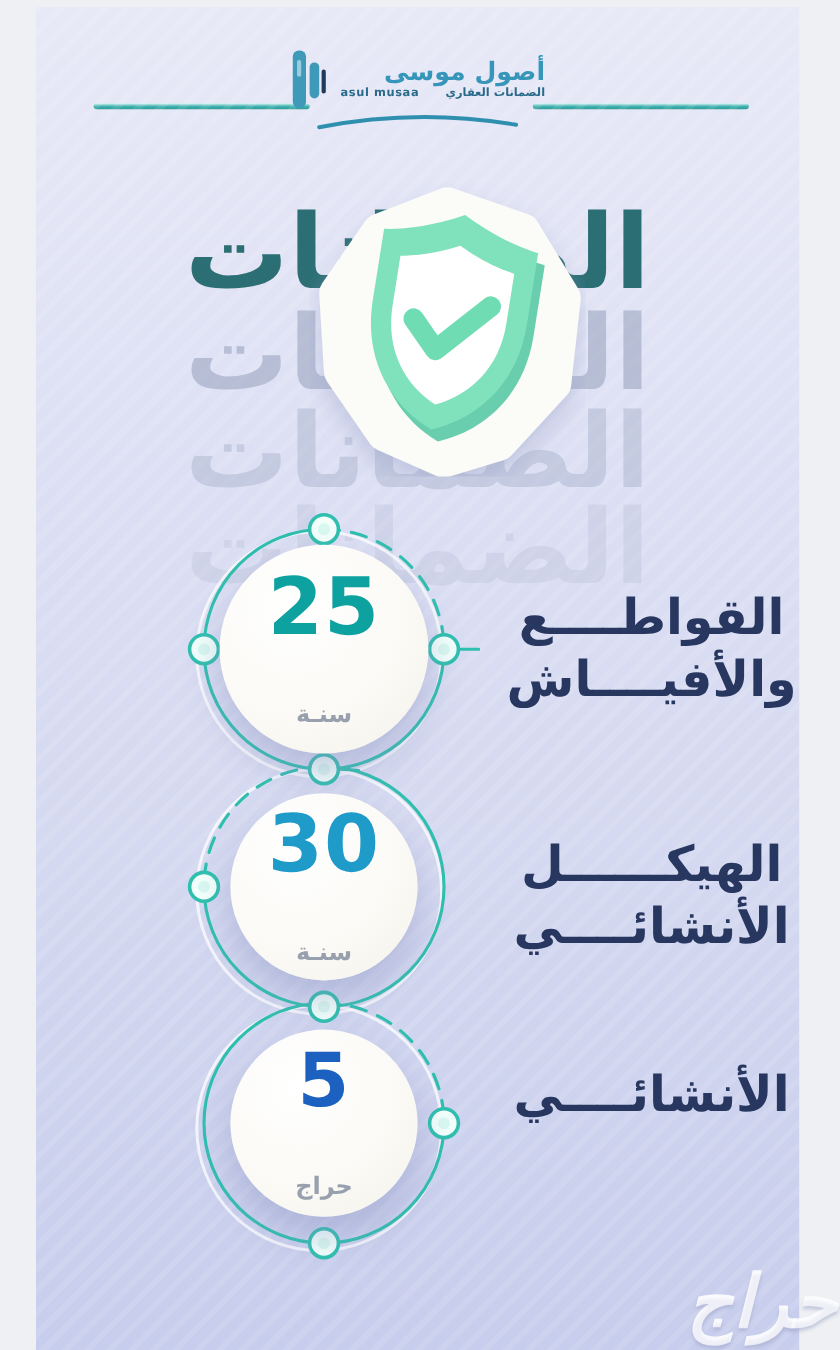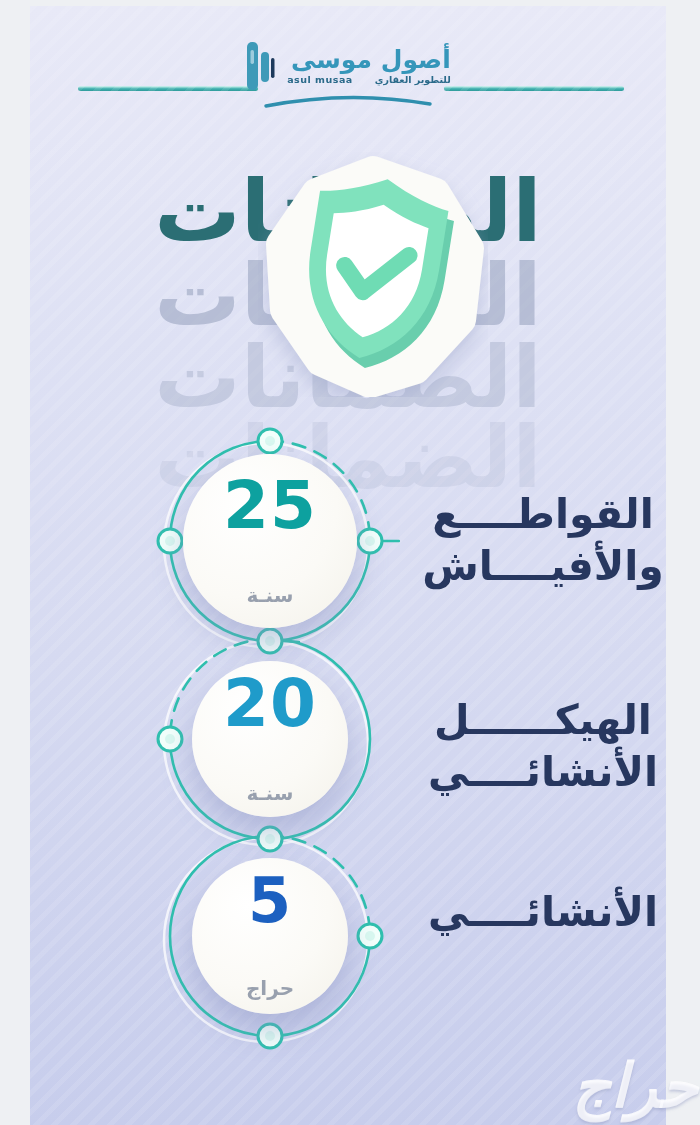--- a/index.html
+++ b/index.html
@@ -24,21 +24,21 @@
     background:linear-gradient(180deg,#d9f6f4,#3fb0ae 55%,#2f9b9b);
   }
   .rule.left{left:48px;width:180px;}
   .rule.right{right:42px;width:180px;}
   .brand{
     position:absolute;top:34px;left:0;right:0;
     display:flex;flex-direction:column;align-items:center;z-index:4;
   }
   .brand-row{display:flex;align-items:center;gap:8px;direction:ltr;}
   .brand-texts{display:flex;flex-direction:column;align-items:flex-end;}
-  .brand-name{font-size:25px;font-weight:bold;color:#3596ba;line-height:1.05;direction:rtl;}
+  .brand-name{font-size:21px;font-weight:bold;color:#3596ba;line-height:1.05;direction:rtl;}
   .brand-sub{font-size:9.5px;color:#2a6a8a;font-weight:bold;letter-spacing:.5px;direction:ltr;display:flex;gap:22px;}
   .brand-swoosh{margin-top:2px;}
   
   .hero-title{
     position:absolute;left:0;right:0;text-align:center;direction:rtl;
     font-weight:800;color:#2b6e74;font-size:86px;line-height:1;z-index:2;
     letter-spacing:1px;
   }
   .hero-title.main{top:162px;}
   .echo{color:#7e8cab;z-index:1;}
@@ -98,21 +98,21 @@
       <svg width="34" height="52" viewBox="0 0 34 52">
         <rect x="2" y="2" width="11" height="48" rx="5" fill="#3e9ab8"></rect>
         <rect x="16" y="12" width="8" height="30" rx="4" fill="#3e9ab8"></rect>
         <rect x="26" y="18" width="3.5" height="20" rx="1.7" fill="#1e3a5c"></rect>
         <rect x="5.5" y="10" width="3.5" height="14" rx="1.7" fill="#eaf6fb" opacity=".55"></rect>
       </svg>
       <div class="brand-texts">
         <div class="brand-name">أصول موسى</div>
         <div class="brand-sub">
           <span>asul musaa</span>
-          <span>للتطوير العقاري</span>
+          <span>الضمانات العقاري</span>
         </div>
       </div>
     </div>
     <svg class="brand-swoosh" width="172" height="16" viewBox="0 0 172 16">
       <path d="M4,12 Q86,-4 168,10" fill="none" stroke="#2f8fae" stroke-width="3.4" stroke-linecap="round"></path>
     </svg>
   </div>
 
   <div class="hero-title main">الضمانات</div>
   <div class="hero-title echo e1">الضمانات</div>
@@ -182,21 +182,21 @@
       <circle class="node" cx="130" cy="615" r="12"></circle>
         <circle class="node-core" cx="130" cy="615" r="5"></circle>
     </g>
   </svg>
 
   <div class="disc d1">
     <div class="num" style="color: rgb(13, 161, 159);">25</div>
     <div class="unit">سنـة</div>
   </div>
   <div class="disc d2">
-    <div class="num" style="color: rgb(31, 155, 202);">20</div>
+    <div class="num" style="color: rgb(31, 155, 202);">30</div>
     <div class="unit">سنـة</div>
   </div>
   <div class="disc d3">
     <div class="num" style="color: rgb(28, 96, 192);">5</div>
     <div class="unit">حراج</div>
   </div>
 
   <div class="step-label l2">
     <div>الهيكــــــل</div>
     <div>الأنشائــــي</div>

